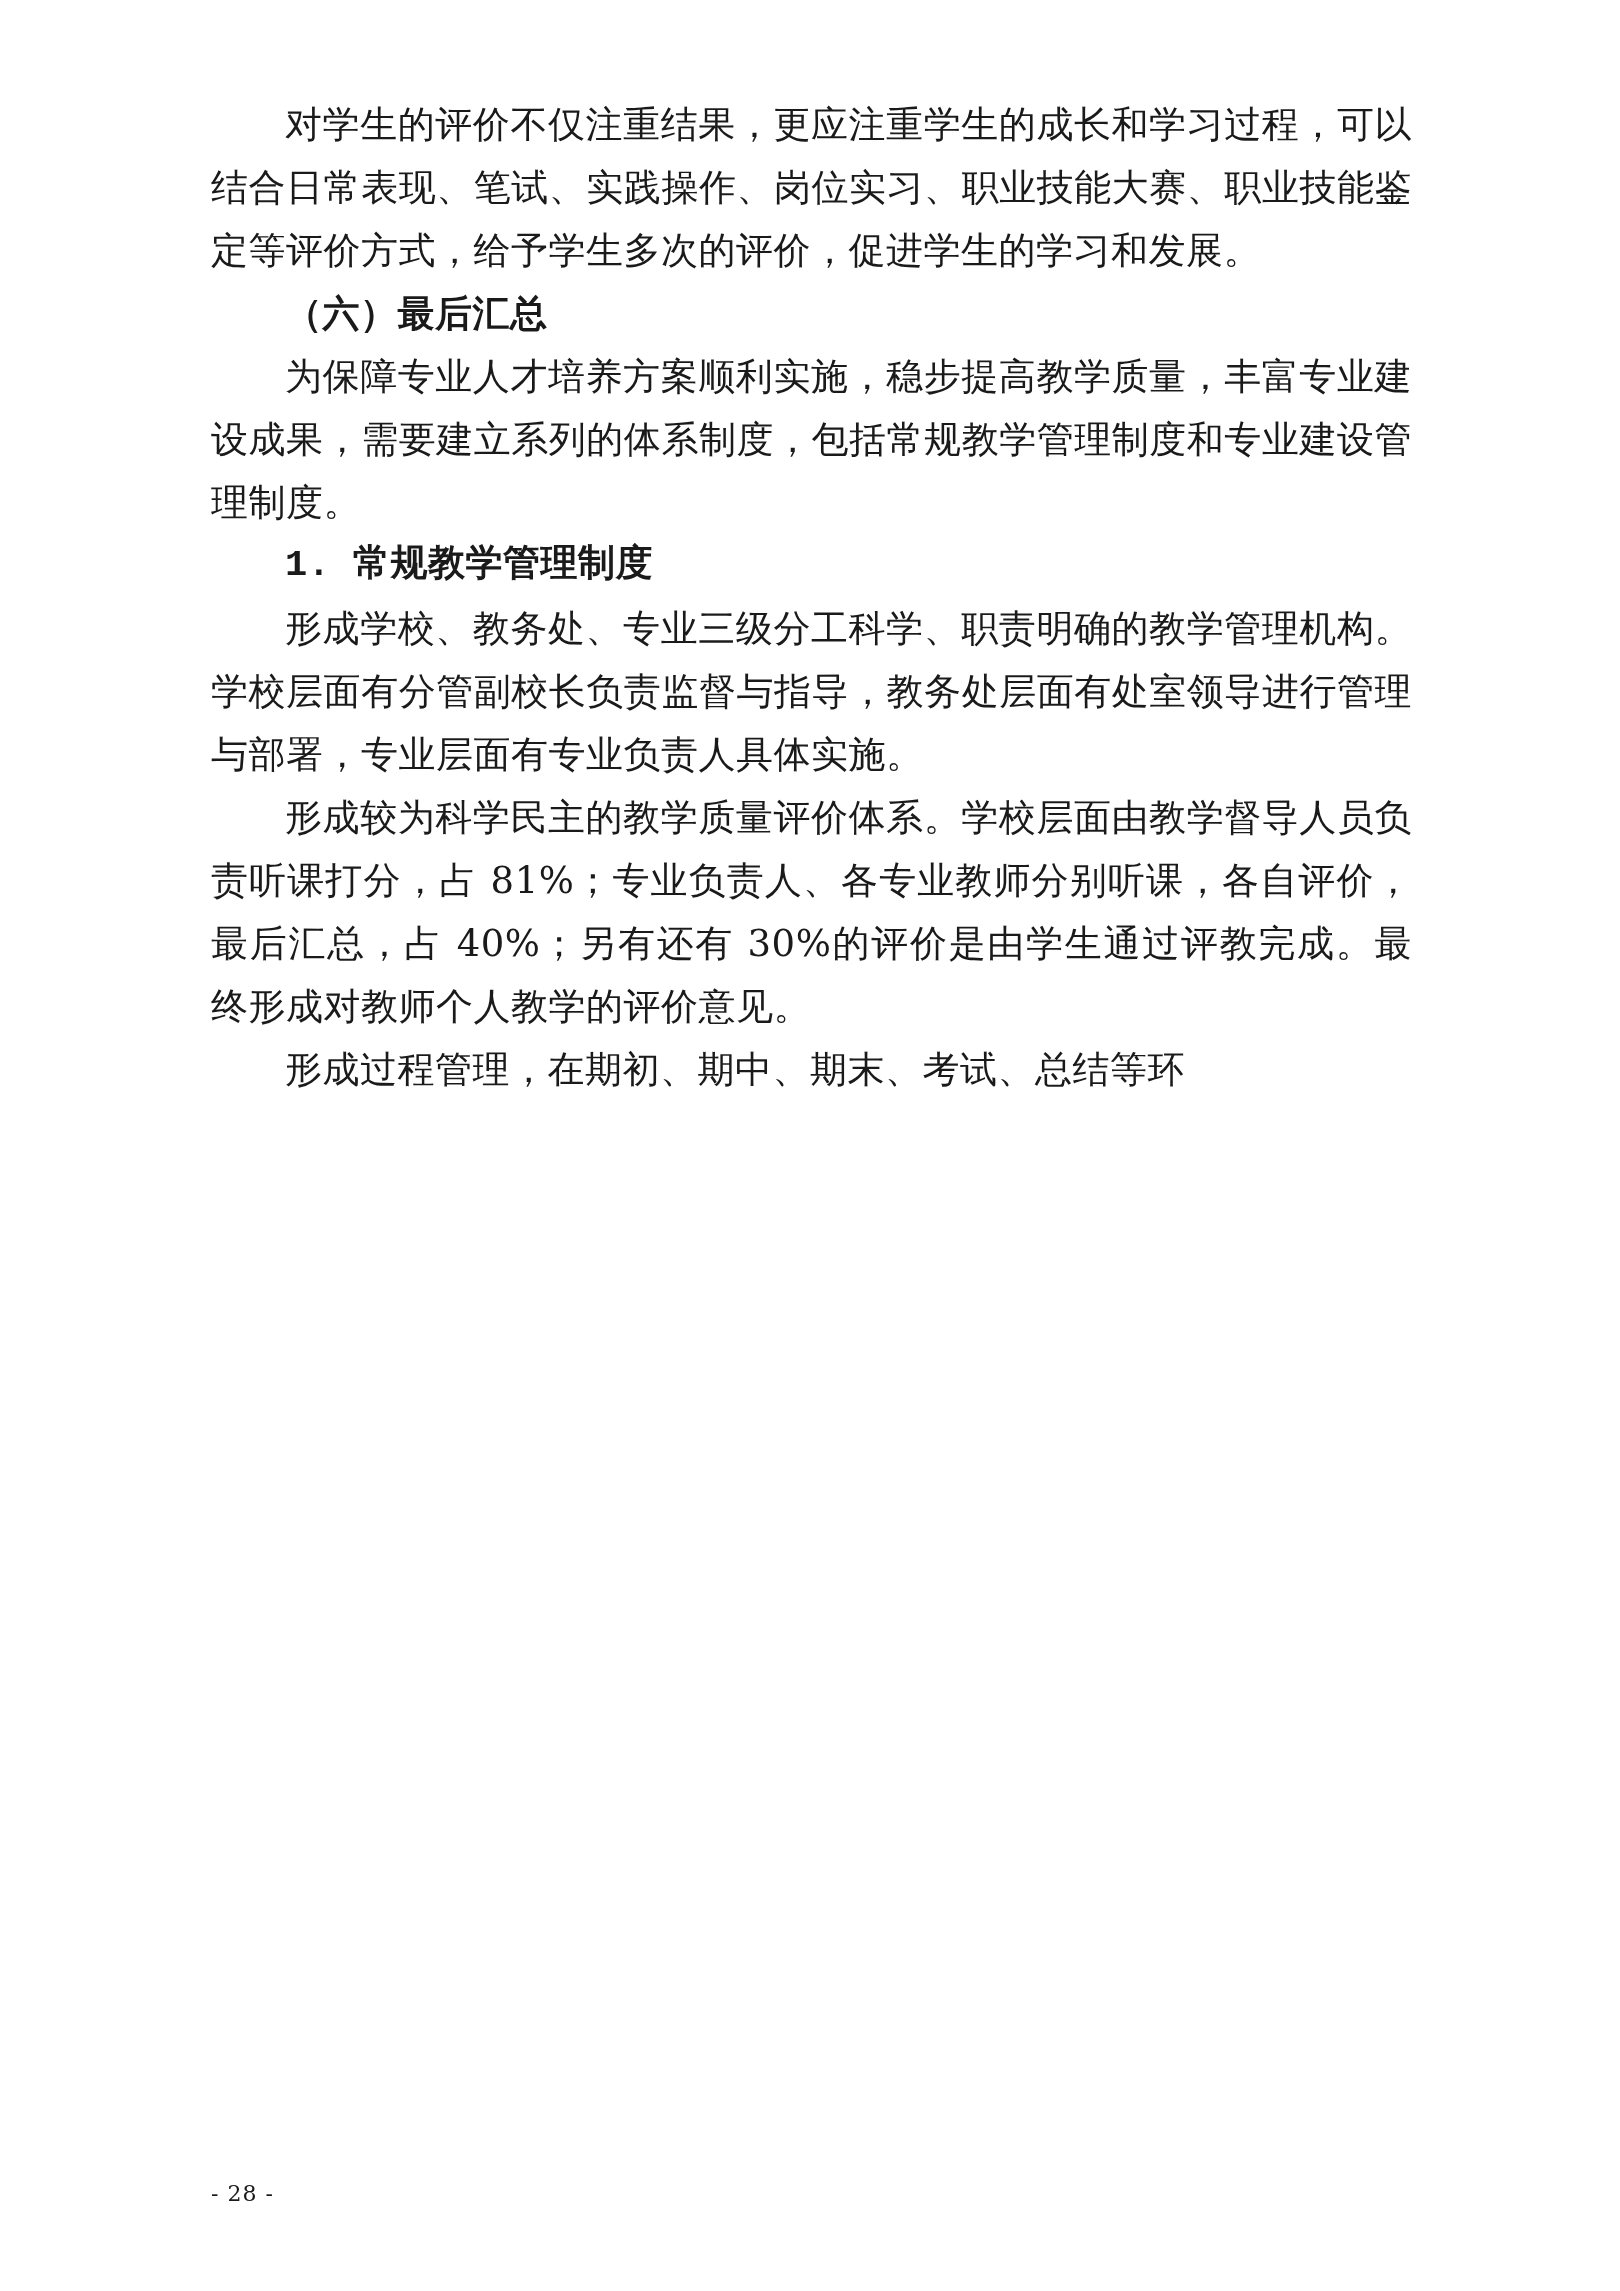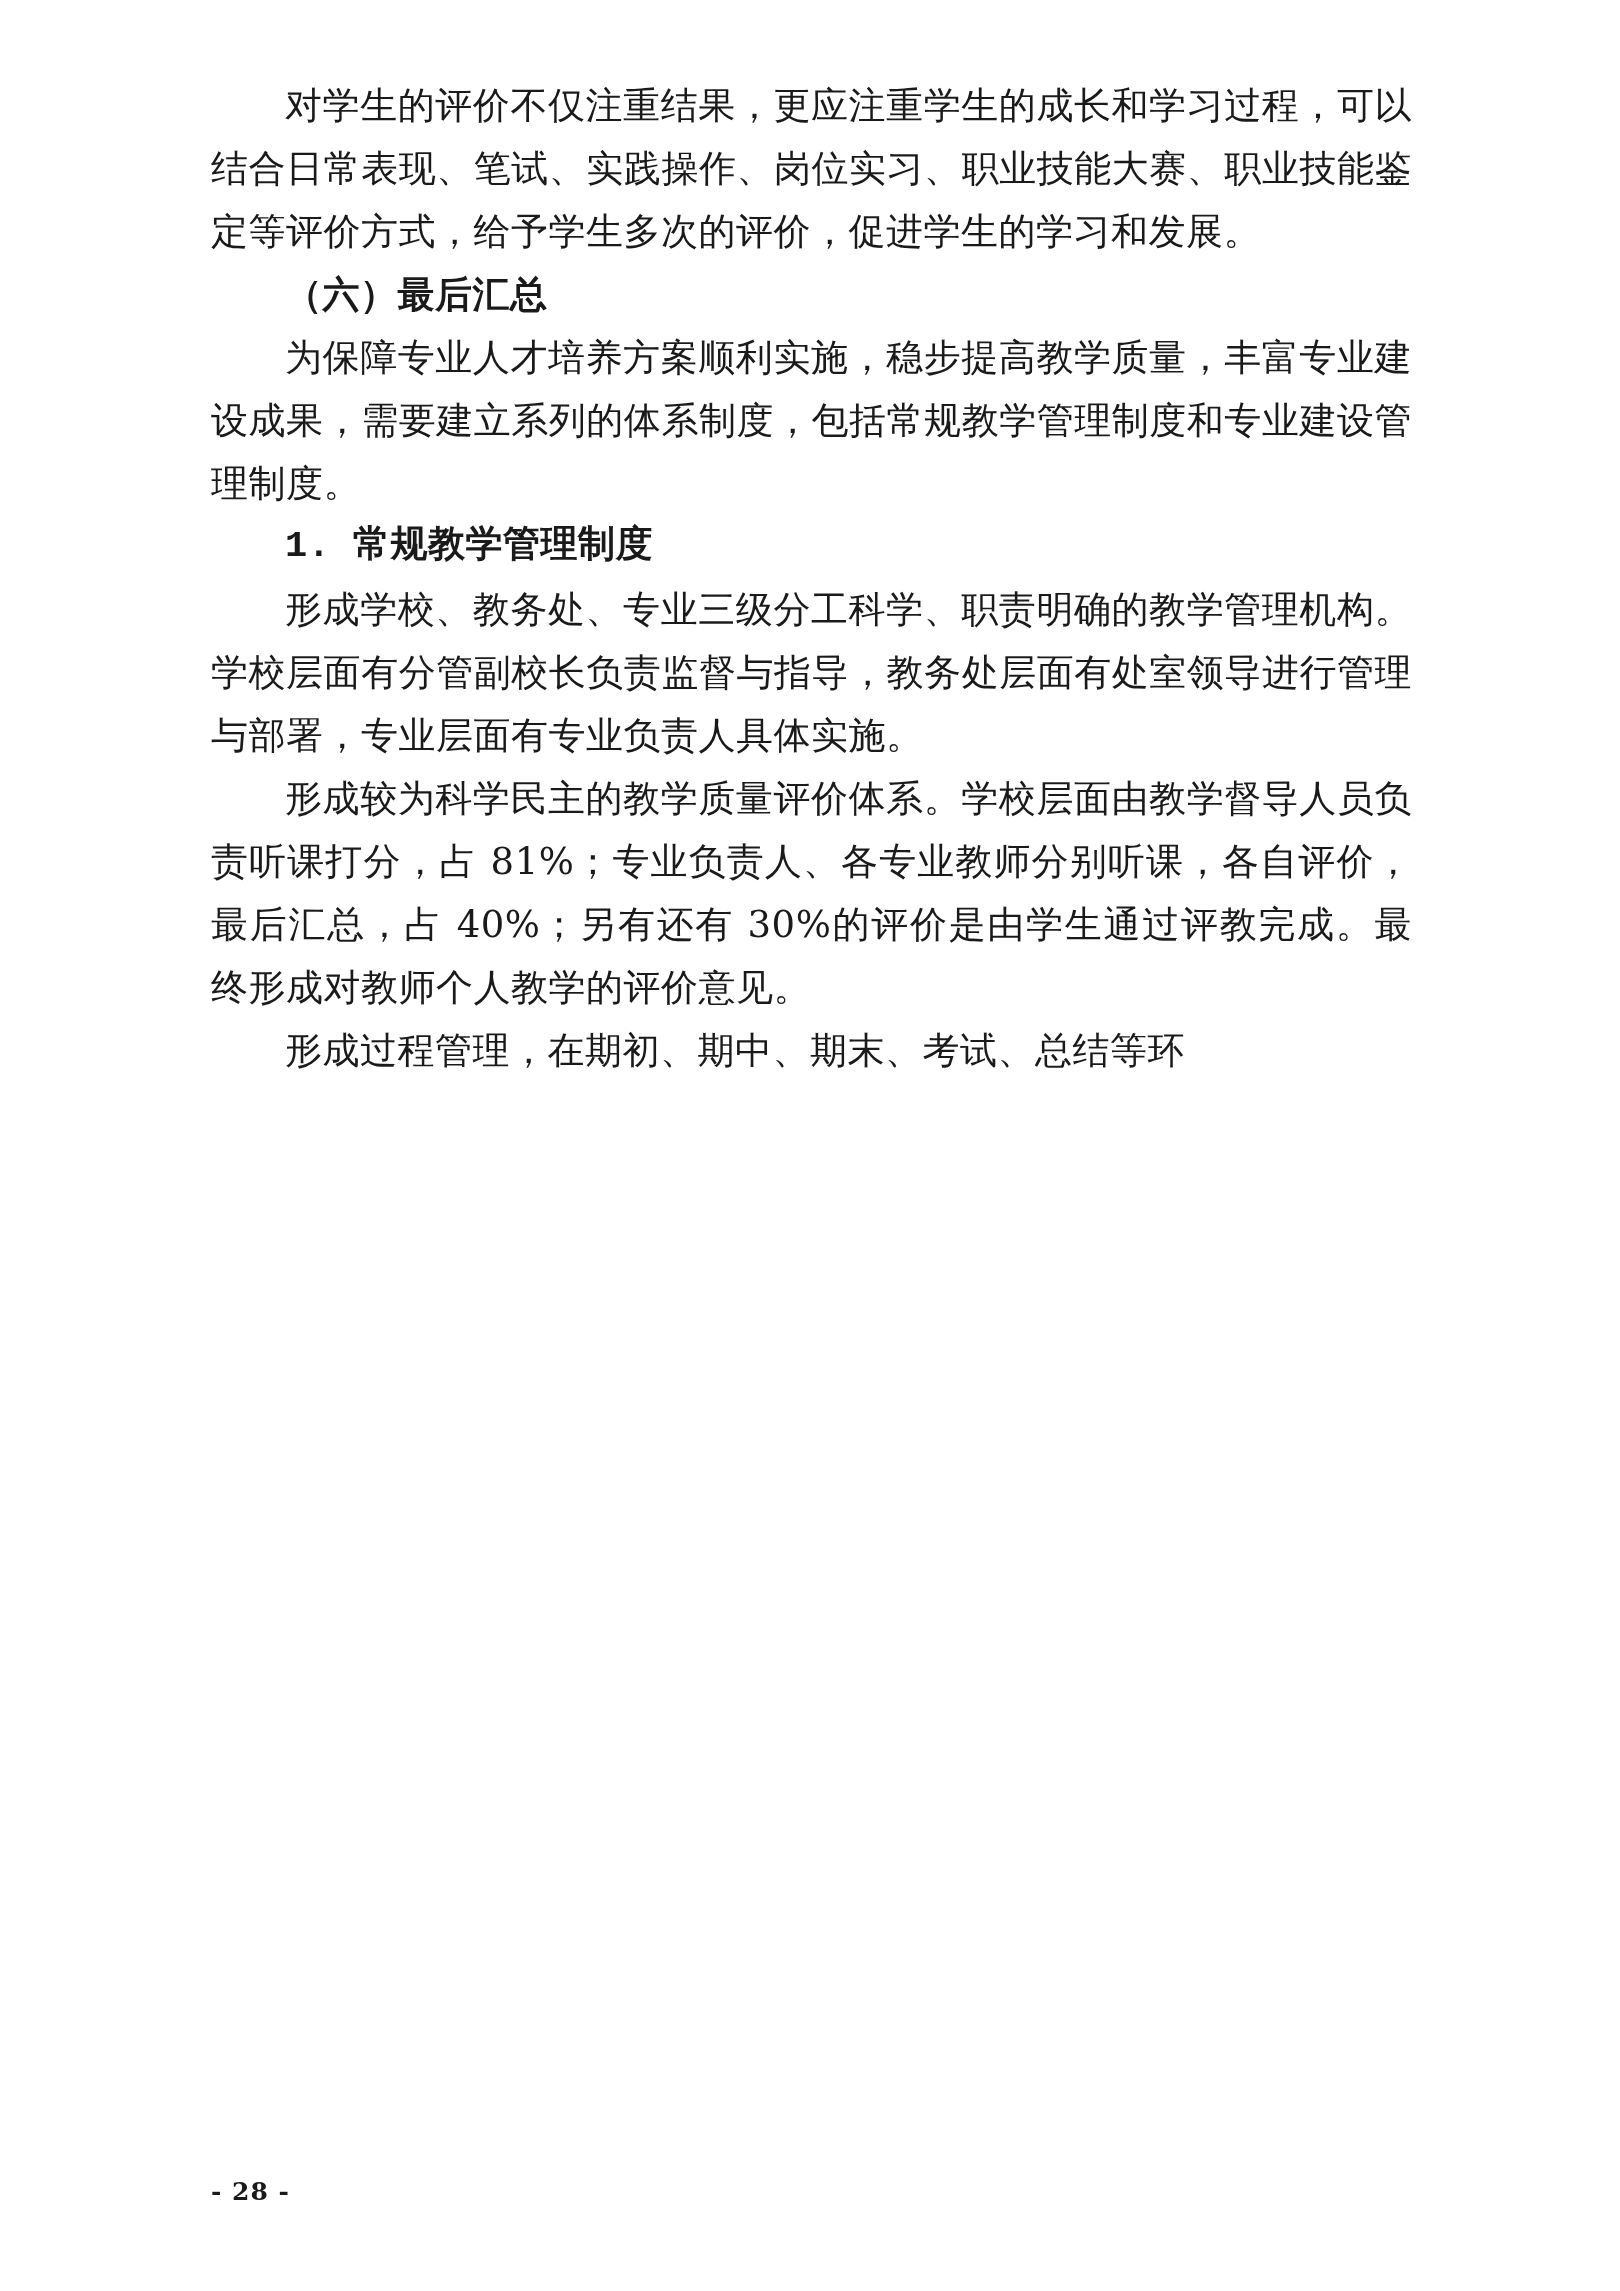--- a/index.html
+++ b/index.html
@@ -15,21 +15,21 @@
     position: relative;
     overflow: hidden;
   }
   .page {
     position: absolute;
     left: 0;
     top: 0;
     width: 1620px;
     height: 2292px;
     box-sizing: border-box;
-    padding: 74px 211px 0 211px;
+    padding: 93px 211px 0 211px;
   }
   .content {
     width: 1201px;
   }
   p.body-text {
     margin: 0;
     font-size: 37px;
     line-height: 63px;
     text-align: justify;
     text-justify: inter-ideograph;
@@ -55,25 +55,24 @@
     letter-spacing: 0.5px;
     font-family: Liberation Mono, monospace;
   }
   .blk {
     margin-bottom: 0px;
   }
   .page-number {
     position: absolute;
     left: 211px;
     bottom: 86px;
-    font-size: 25px;
+    font-size: 22px;
     font-family: "DejaVu Serif", "Liberation Serif", serif;
     letter-spacing: 1px;
     color: #1a1a1a;
-    font-weight: bold;
   }
 </style>
 </head>
 <body>
 
 <div class="page">
   <div class="content">
 
     <p class="body-text blk">对学生的评价不仅注重结果，更应注重学生的成长和学习过程，可以结合日常表现、笔试、实践操作、岗位实习、职业技能大赛、职业技能鉴定等评价方式，给予学生多次的评价，促进学生的学习和发展。</p>
 

